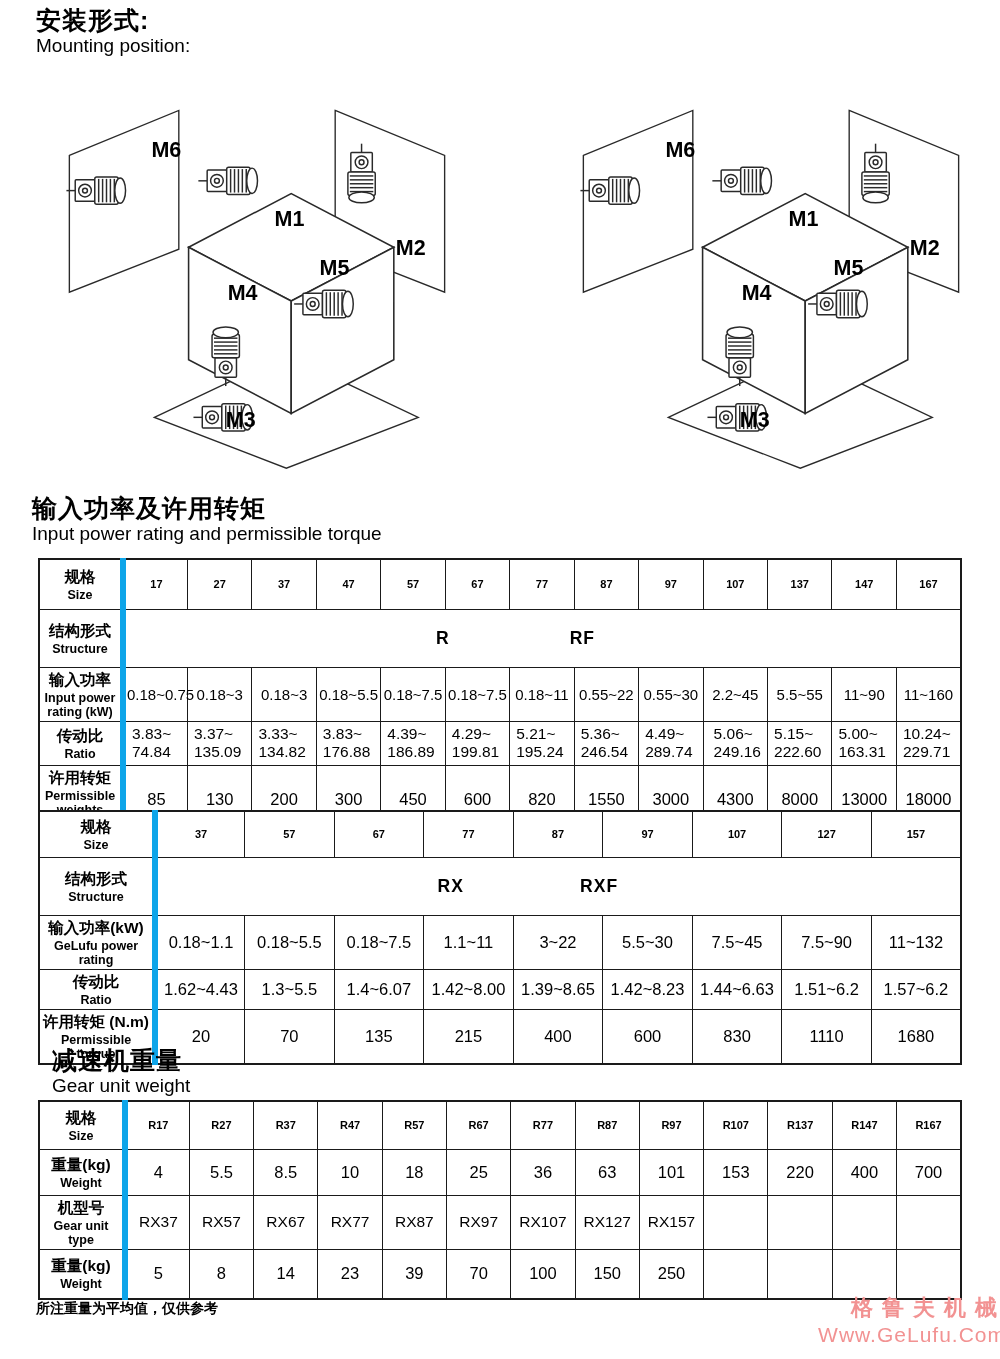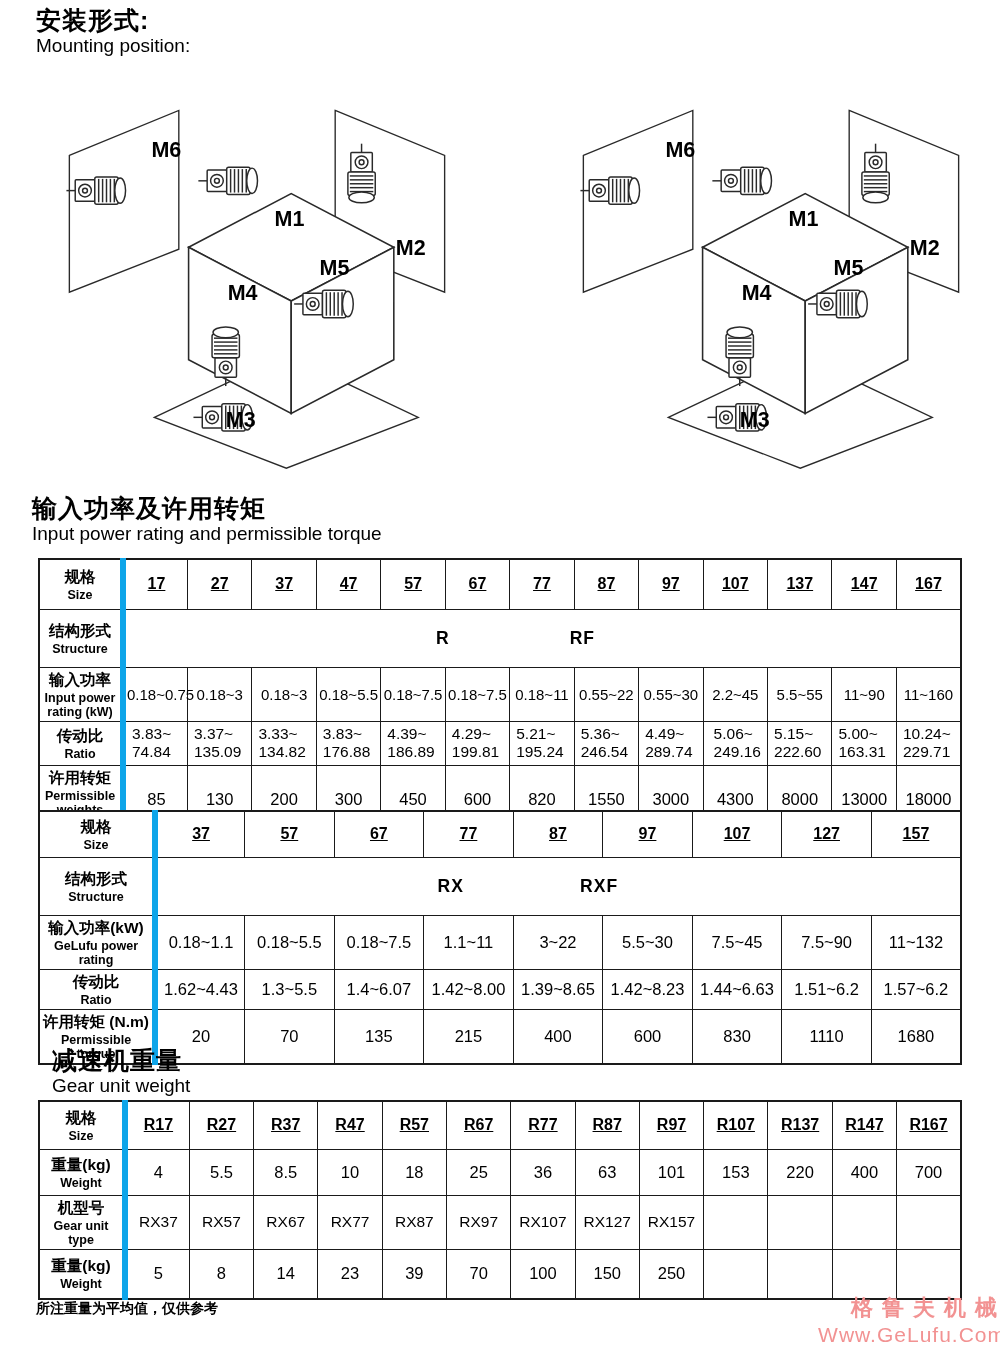--- a/index.html
+++ b/index.html
@@ -11,21 +11,21 @@
   .zh-h{font-weight:bold;font-size:25px;line-height:1.15;letter-spacing:1px;}
   .en-h{font-size:19px;line-height:1.2;}
   
   table{border-collapse:collapse;table-layout:fixed;width:924px;background:#fff;}
   table,th,td{border:1px solid #1a1a1a;}
   table{border:2px solid #1a1a1a;}
   th.lbl{border-right:6px solid #0ea5e9;padding:2px 1px;font-weight:bold;background:#fff;}
   th.lbl .zh{display:block;font-size:15.5px;white-space:pre-line;}
   th.lbl .en{display:block;font-size:12.5px;font-weight:bold;white-space:pre-line;}
   td.c{text-align:center;vertical-align:middle;font-size:16.5px;white-space:pre-line;padding:0 1px;}
-  td.sizehead{font-weight:bold;font-size:16px;text-decoration:underline;}
+  td.sizehead{font-weight:bold;font-size:11px;}
   td.structcell{position:relative;}
   td.structcell .s1,.structcell .s2{
     position:absolute;top:50%;transform:translate(-50%,-50%);
     font-size:17.5px;font-weight:bold;letter-spacing:1px;
   }
   .t1 .s1{left:38%;} .t1 .s2{left:54%;padding-left:12px;}
   .t2 .s1{left:36.5%;} .t2 .s2{left:55%;}
   .r-size{height:50px;} .r-struct{height:42px;} .r-power{height:47px;}
   .r-ratio{height:44px;} .r-torque{height:47px;}
   .t2 .r-size{height:46px;} .t2 .r-struct{height:42px;} .t2 .r-power{height:42px;}

